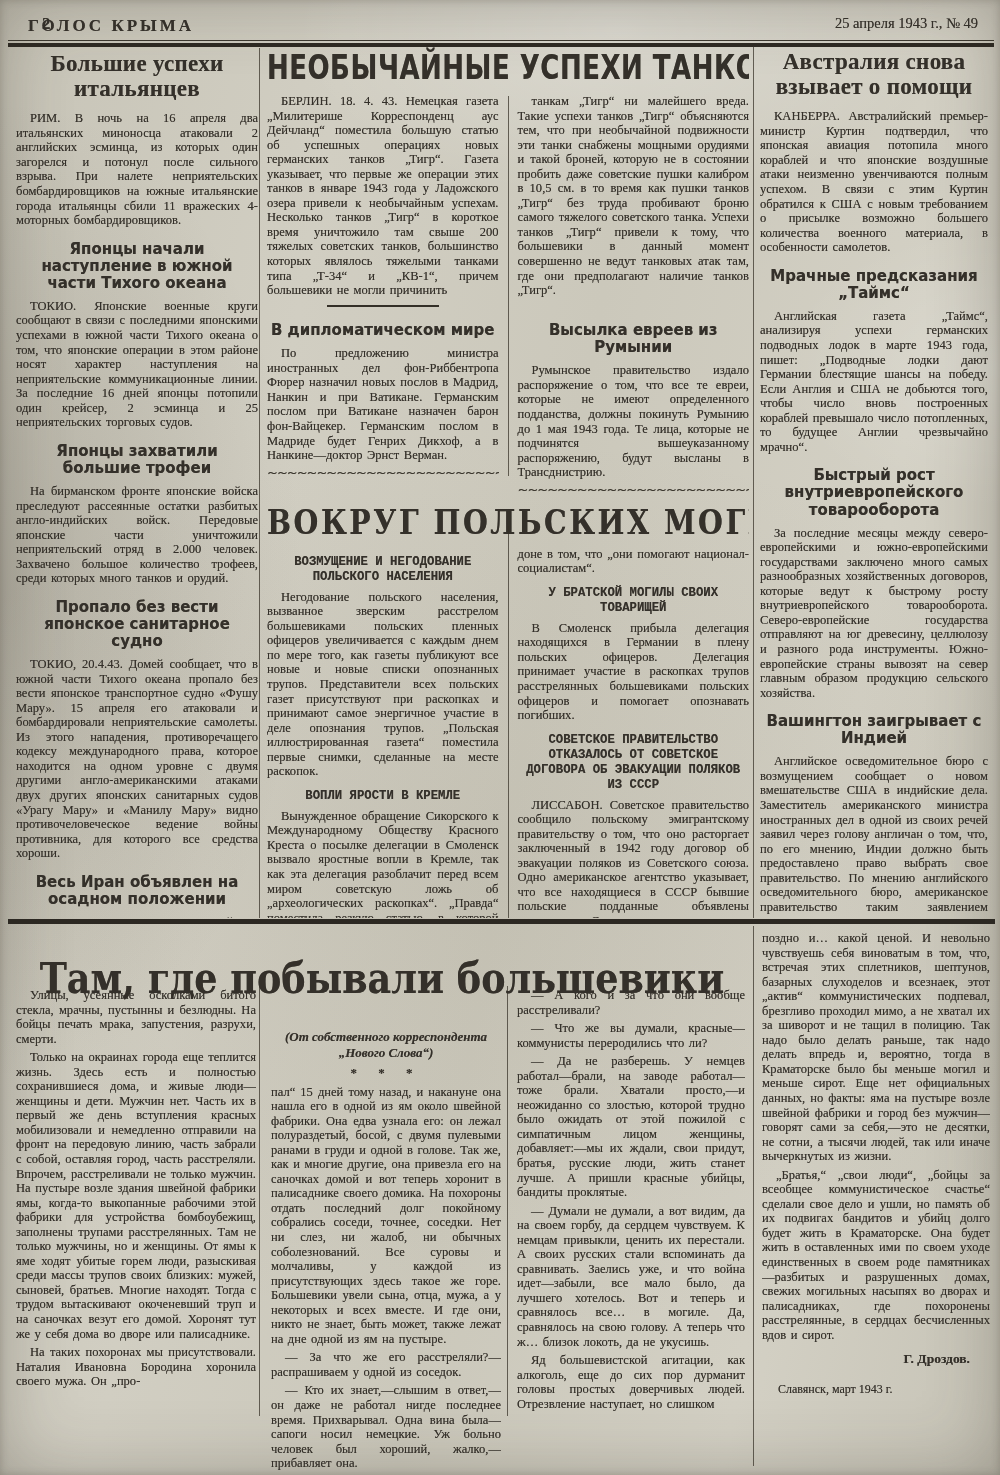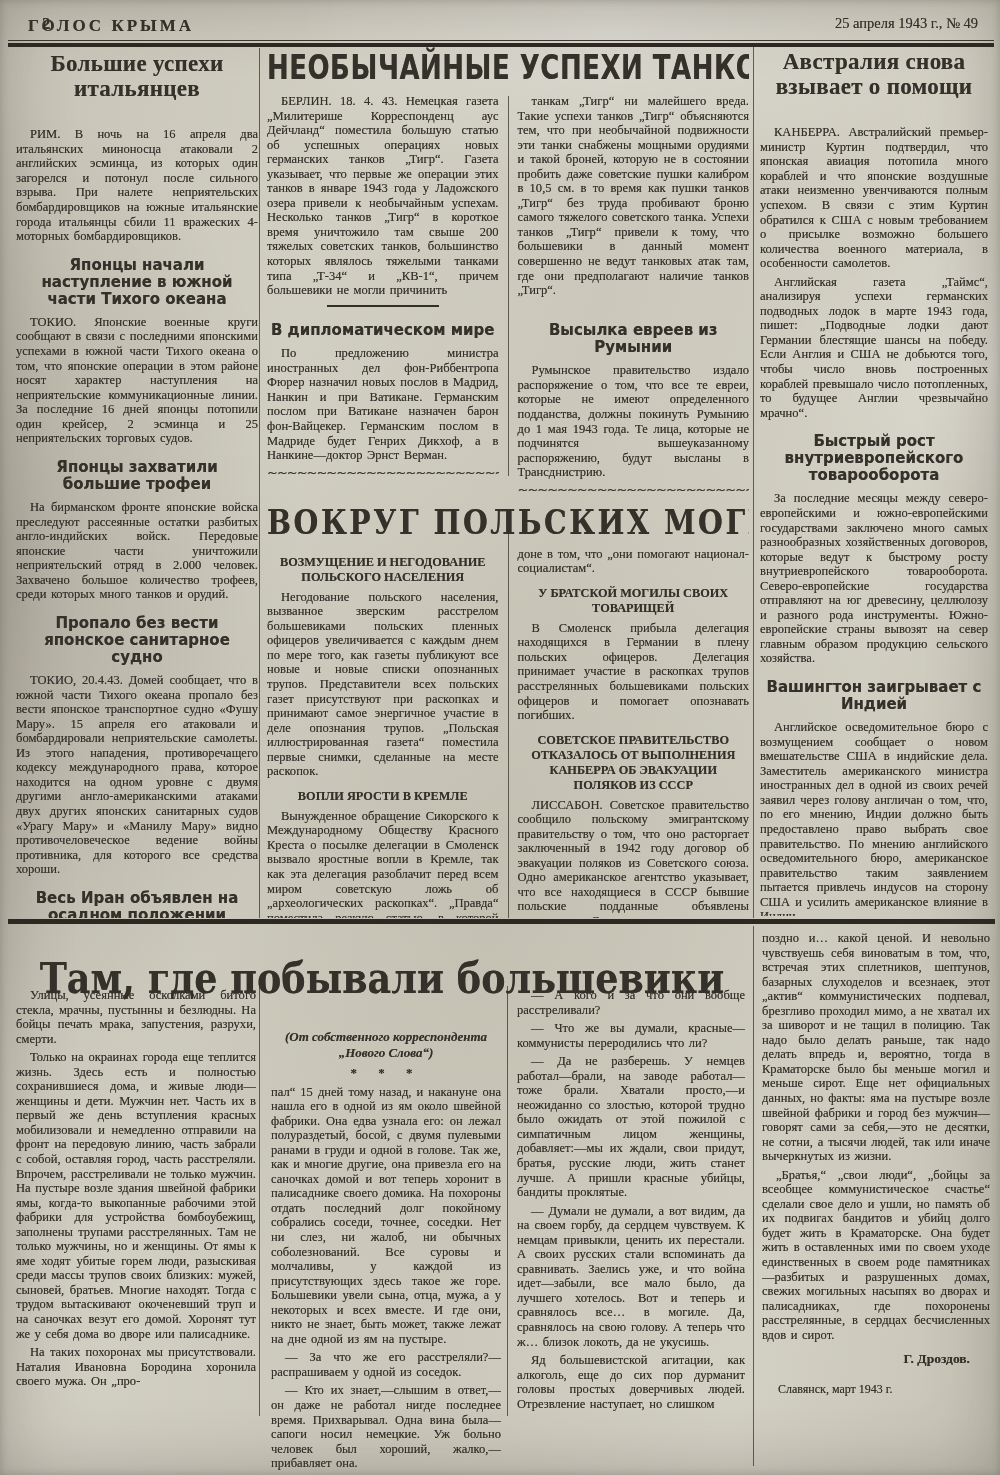--- a/index.html
+++ b/index.html
@@ -28,24 +28,24 @@
   
   .col-left  { position:absolute; top:50px;  left:16px;  width:242px; height:868px; overflow:hidden; }
   .mid       { position:absolute; top:46px;  left:267px; width:482px; height:872px; overflow:hidden; }
   .col-right { position:absolute; top:48px;  left:760px; width:228px; height:868px; overflow:hidden; }
 
   .two-col { display:flex; gap:19px; }
   .subcol  { flex:1; min-width:0; }
 
   p.b { font-size:12.55px; line-height:1.16; text-align:justify; text-indent:14px;
         margin:2px 0 4px; word-spacing:1.4px; }
-  .h-serif-lg { font-weight:bold; text-align:center; font-size:23px; line-height:1.07; margin:2px 0 26px; letter-spacing:.3px; }
+  .h-serif-lg { font-weight:bold; text-align:center; font-size:23px; line-height:1.07; margin:2px 0 10px; letter-spacing:.3px; }
   .h-sans { font-family:"DejaVu Sans",sans-serif; font-weight:bold; text-align:center;
             font-size:15px; line-height:1.14; margin:13px 0 7px; }
-  .h-sans-sm { font-family:Liberation Serif, serif; font-weight:bold; text-align:center;
+  .h-sans-sm { font-family:Liberation Mono, monospace; font-weight:bold; text-align:center;
             font-size:12.3px; line-height:1.22; margin:10px 0 5px; }
 
   .tiger-head { font-family:"DejaVu Sans",sans-serif; font-weight:bold; font-size:26px;
     text-align:center; white-space:nowrap; letter-spacing:.5px;
     transform:scaleY(1.28); transform-origin:top center; margin:2px 0 0; height:44px; }
   .poland-head { font-family:"DejaVu Serif",serif; font-weight:bold; font-size:28.5px;
     text-align:center; white-space:nowrap; letter-spacing:2.5px;
     transform:scaleY(1.15); transform-origin:top center; margin:8px 0 0; height:42px; }
   .end-rule { width:112px; height:2.5px; background:#332f27; margin:7px auto 2px; }
   .wavy { font-family:"DejaVu Sans",sans-serif; text-align:center; font-size:13px;
@@ -130,29 +130,30 @@
       <div class="subcol">
         <h4 class="h-sans-sm">ВОЗМУЩЕНИЕ И НЕГОДОВАНИЕ ПОЛЬСКОГО НАСЕЛЕНИЯ</h4>
         <p class="b">Негодование польского населения, вызванное зверским расстрелом большевиками польских пленных офицеров увеличивается с каждым днем по мере того, как газеты публикуют все новые и новые списки опознанных трупов. Представители всех польских газет присутствуют при раскопках и принимают самое энергичное участие в деле опознания трупов. „Польская иллюстрированная газета“ поместила первые снимки, сделанные на месте раскопок.</p>
         <h4 class="h-sans-sm">ВОПЛИ ЯРОСТИ В КРЕМЛЕ</h4>
         <p class="b">Вынужденное обращение Сикорского к Международному Обществу Красного Креста о посылке делегации в Смоленск вызвало яростные вопли в Кремле, так как эта делегация разоблачит перед всем миром советскую ложь об „археологических раскопках“. „Правда“ поместила резкую статью, в которой обвиняет польских эмигрантов в Лон</p>
       </div>
       <div class="subcol">
         <p class="b" style="text-indent:0">доне в том, что „они помогают национал-социалистам“.</p>
         <h4 class="h-sans-sm">У БРАТСКОЙ МОГИЛЫ СВОИХ ТОВАРИЩЕЙ</h4>
         <p class="b">В Смоленск прибыла делегация находящихся в Германии в плену польских офицеров. Делегация принимает участие в раскопках трупов расстрелянных большевиками польских офицеров и помогает опознавать погибших.</p>
-        <h4 class="h-sans-sm">СОВЕТСКОЕ ПРАВИТЕЛЬСТВО ОТКАЗАЛОСЬ ОТ ВЫПОЛНЕНИЯ КАНБЕРРА ОБ ЭВАКУАЦИИ ПОЛЯКОВ ИЗ СССР</h4>
+        <h4 class="h-sans-sm">СОВЕТСКОЕ ПРАВИТЕЛЬСТВО ОТКАЗАЛОСЬ ОТ СОВЕТСКОЕ ДОГОВОРА ОБ ЭВАКУАЦИИ ПОЛЯКОВ ИЗ СССР</h4>
         <p class="b">ЛИССАБОН. Советское правительство сообщило польскому эмигрантскому правительству о том, что оно расторгает заключенный в 1942 году договор об эвакуации поляков из Советского союза. Одно американское агентство указывает, что все находящиеся в СССР бывшие польские подданные объявлены подданными Советского союза и им уже выдаются советские паспорта.</p>
       </div>
     </div>
   </section>
 
   <section class="col-right">
     <h2 class="h-serif-lg">Австралия снова взывает о помощи</h2>
     <p class="b">КАНБЕРРА. Австралийский премьер-министр Куртин подтвердил, что японская авиация потопила много кораблей и что японские воздушные атаки неизменно увенчиваются полным успехом. В связи с этим Куртин обратился к США с новым требованием о присылке возможно большего количества военного материала, в особенности самолетов.</p>
+    <h3 class="h-sans">Мрачные предсказания „Таймс“</h3>
     <p class="b">Английская газета „Таймс“, анализируя успехи германских подводных лодок в марте 1943 года, пишет: „Подводные лодки дают Германии блестящие шансы на победу. Если Англия и США не добьются того, чтобы число вновь построенных кораблей превышало число потопленных, то будущее Англии чрезвычайно мрачно“.</p>
     <h3 class="h-sans">Быстрый рост внутриевропейского товарооборота</h3>
     <p class="b">За последние месяцы между северо-европейскими и южно-европейскими государствами заключено много самых разнообразных хозяйственных договоров, которые ведут к быстрому росту внутриевропейского товарооборота. Северо-европейские государства отправляют на юг древесину, целлюлозу и разного рода инструменты. Южно-европейские страны вывозят на север главным образом продукцию сельского хозяйства.</p>
     <h3 class="h-sans">Вашингтон заигрывает с Индией</h3>
     <p class="b">Английское осведомительное бюро с возмущением сообщает о новом вмешательстве США в индийские дела. Заместитель американского министра иностранных дел в одной из своих речей заявил через голову англичан о том, что, по его мнению, Индии должно быть предоставлено право выбрать свое правительство. По мнению английского осведомительного бюро, американское правительство таким заявлением пытается привлечь индусов на сторону США и усилить американское влияние в Индии.</p>
   </section>
 
   <div class="vrule vr-l"></div>
   <div class="vrule vr-r"></div>
   <div class="vrule vr-m1"></div>

